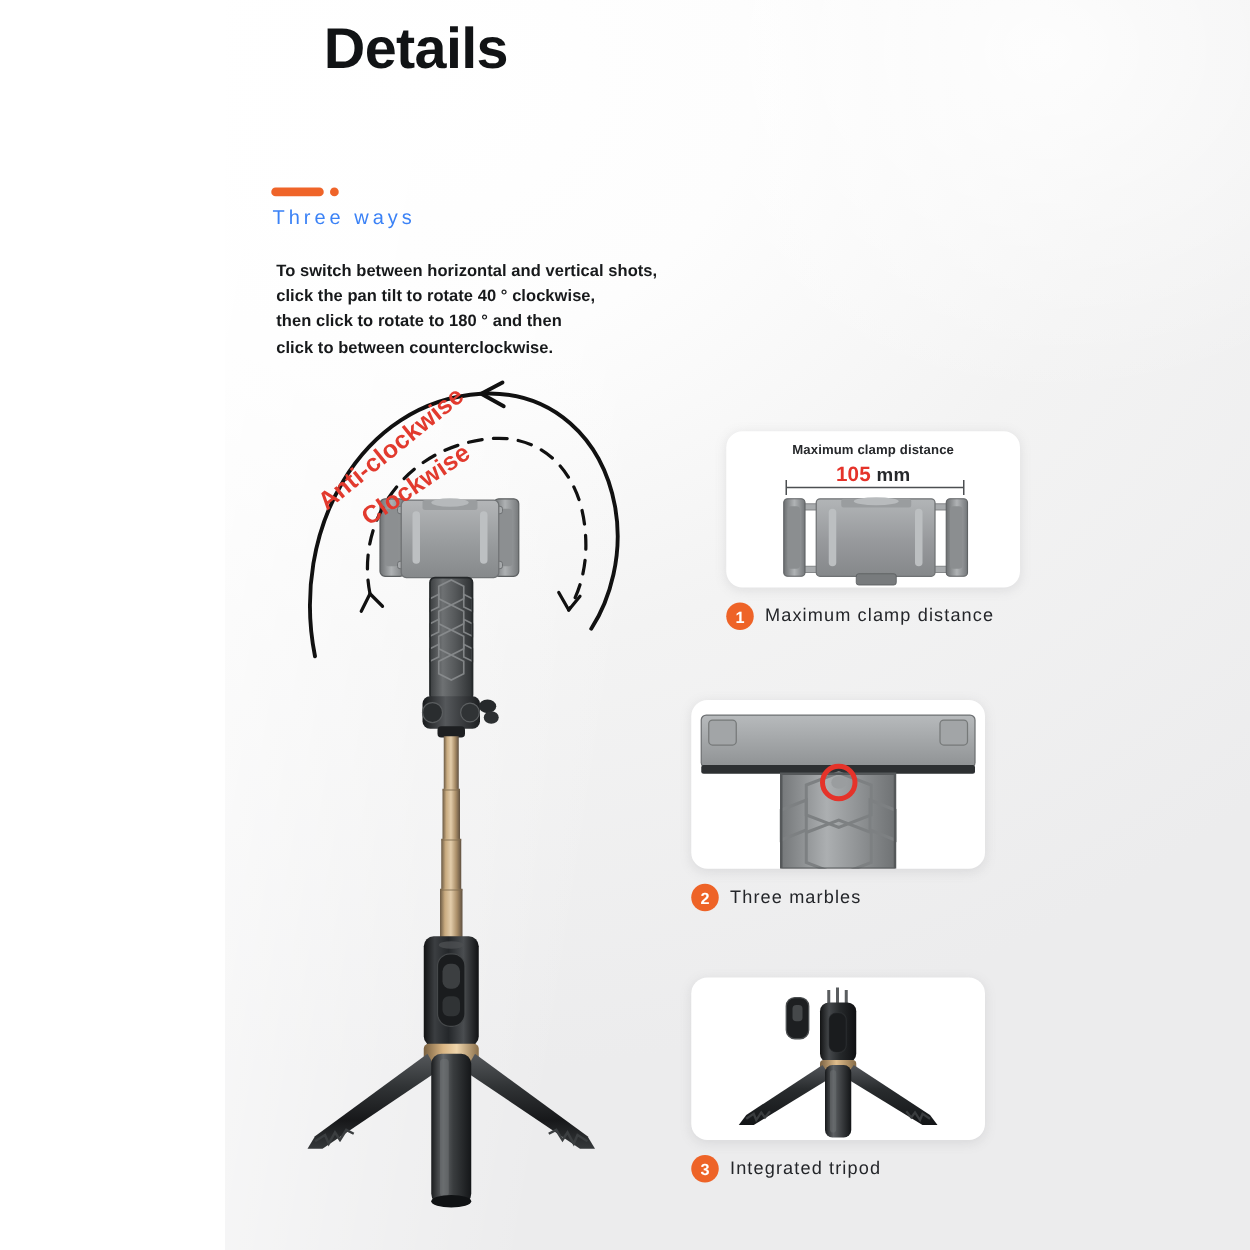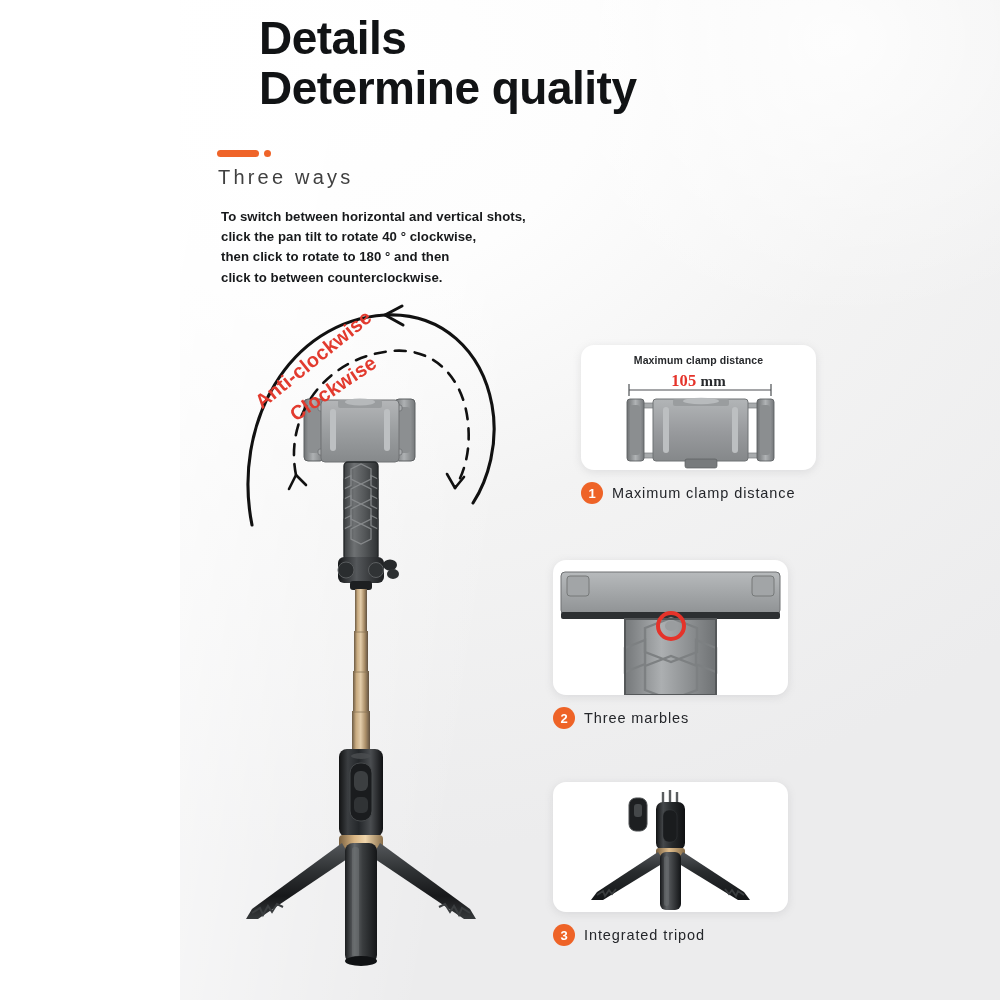--- a/index.html
+++ b/index.html
@@ -30,21 +30,21 @@
     font-size:46px;font-weight:bold;color:#111315;letter-spacing:-.5px;
     line-height:1.08;white-space:nowrap;
   }
 
   
   #marker{position:absolute;left:217px;top:150px;z-index:6;display:flex;align-items:center;gap:5px;}
   #marker .bar{width:42px;height:7px;border-radius:4px;background:#ef6429;}
   #marker .dot{width:7px;height:7px;border-radius:50%;background:#ef6429;}
   #threeways{
     position:absolute;left:218px;top:166px;z-index:6;
-    font-size:20px;color:#404040;letter-spacing:3.2px;font-weight:400;
+    font-size:16px;color:#3b82f6;letter-spacing:3.2px;font-weight:400;
   }
 
   
   #body-copy{position:absolute;left:217px;top:205px;z-index:6;}
   #body-copy p{
     margin:4px;font-size:13.2px;line-height:16.2px;color:#17191b;font-weight:600;
     white-space:nowrap;letter-spacing:.05px;
   }
 
   
@@ -79,34 +79,33 @@
   #card2{top:560px;} #card2 .photo{height:135px;}
   #card3{top:782px;} #card3 .photo{height:130px;}
 
   
   .dim-title{
     position:absolute;left:0;right:0;top:9px;text-align:center;
     font-size:10.5px;color:#26282b;font-weight:600;letter-spacing:.1px;
   }
   .dim-val{
     position:absolute;left:0;right:0;top:26px;text-align:center;
-    font-size:15px;font-weight:bold;color:#26282b;letter-spacing:.2px;font-family:Liberation Serif, serif;
+    font-size:15px;font-weight:bold;color:#26282b;letter-spacing:.2px;
   }
   .dim-val .num{color:#e5332a;font-size:16.5px;}
 </style>
 </head>
 <body>
 
 <div id="stage">
 
   <div id="canvas"></div>
 
   <div id="headline">
     <div class="h-line">Details</div>
-    <div class="h-line">Determine quality</div>
   </div>
 
   <div id="marker">
     <span class="bar"></span>
     <span class="dot"></span>
   </div>
   <div id="threeways">Three ways</div>
 
   <div id="body-copy">
     <p>To switch between horizontal and vertical shots,</p>

